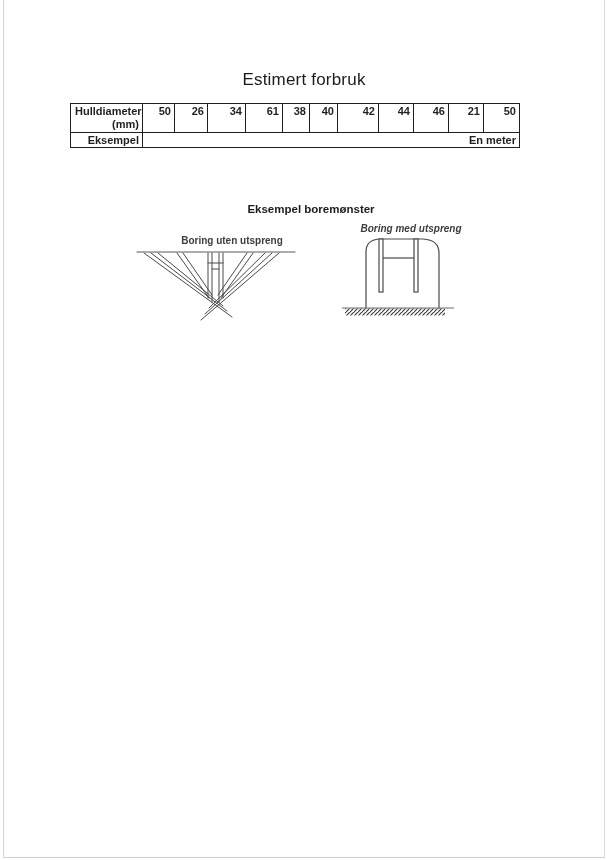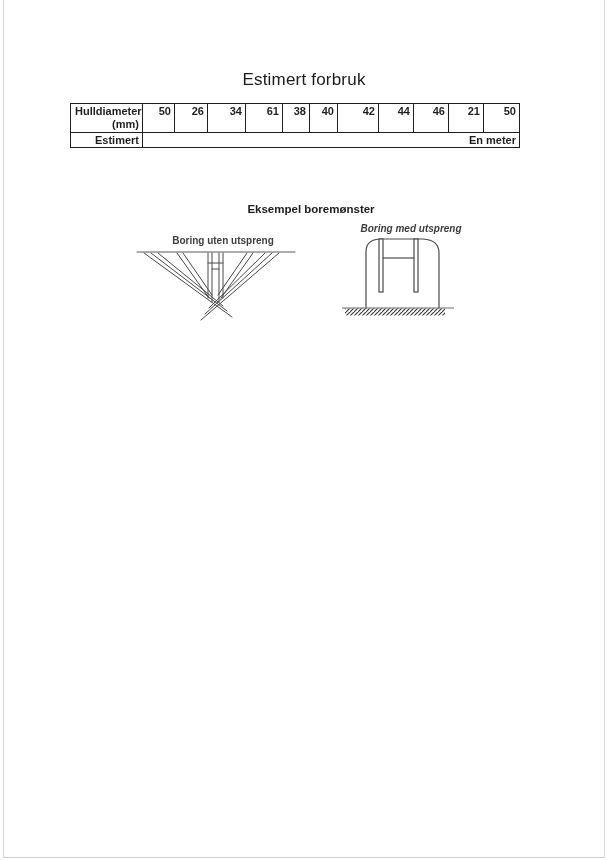--- a/index.html
+++ b/index.html
@@ -31,21 +31,21 @@
   tr.r3 td{height:13px;}
   td sup{font-size:8px;line-height:0;}
   .section-title{
     position:absolute;top:196px;left:0;width:100%;
     text-align:center;font-size:11.5px;font-weight:bold;color:#1c1c1c;margin:7px;
   }
   .diagram-label{
     position:absolute;font-size:10px;font-weight:600;color:#3d3d3d;
     text-align:center;white-space:nowrap;
   }
-  .label-uten{top:235px;left:124px;width:190px;}
+  .label-uten{top:235px;left:133px;width:190px;}
   .label-med{top:223px;left:336px;width:142px;font-style:italic;}
   .svg-uten{position:absolute;top:248px;left:131px;}
   .svg-med{position:absolute;top:236px;left:338px;}
 </style>
 </head>
 <body>
 
 <div class="page">
 
   <h1 class="doc-title">Estimert forbruk</h1>
@@ -74,21 +74,21 @@
         <td>61</td>
         <td>38</td>
         <td>40</td>
         <td>42</td>
         <td>44</td>
         <td>46</td>
         <td>21</td>
         <td>50</td>
       </tr>
       <tr class="r3">
-        <td>Estimert</td>
+        <td>Eksempel</td>
         <td colspan="11">En meter</td>
       </tr>
     </tbody>
   </table>
 
   <h2 class="section-title">Eksempel boremønster</h2>
 
   <div class="diagram-label label-uten">Boring uten utspreng</div>
 
   <svg class="svg-uten" width="172" height="82" viewBox="0 0 172 82">

